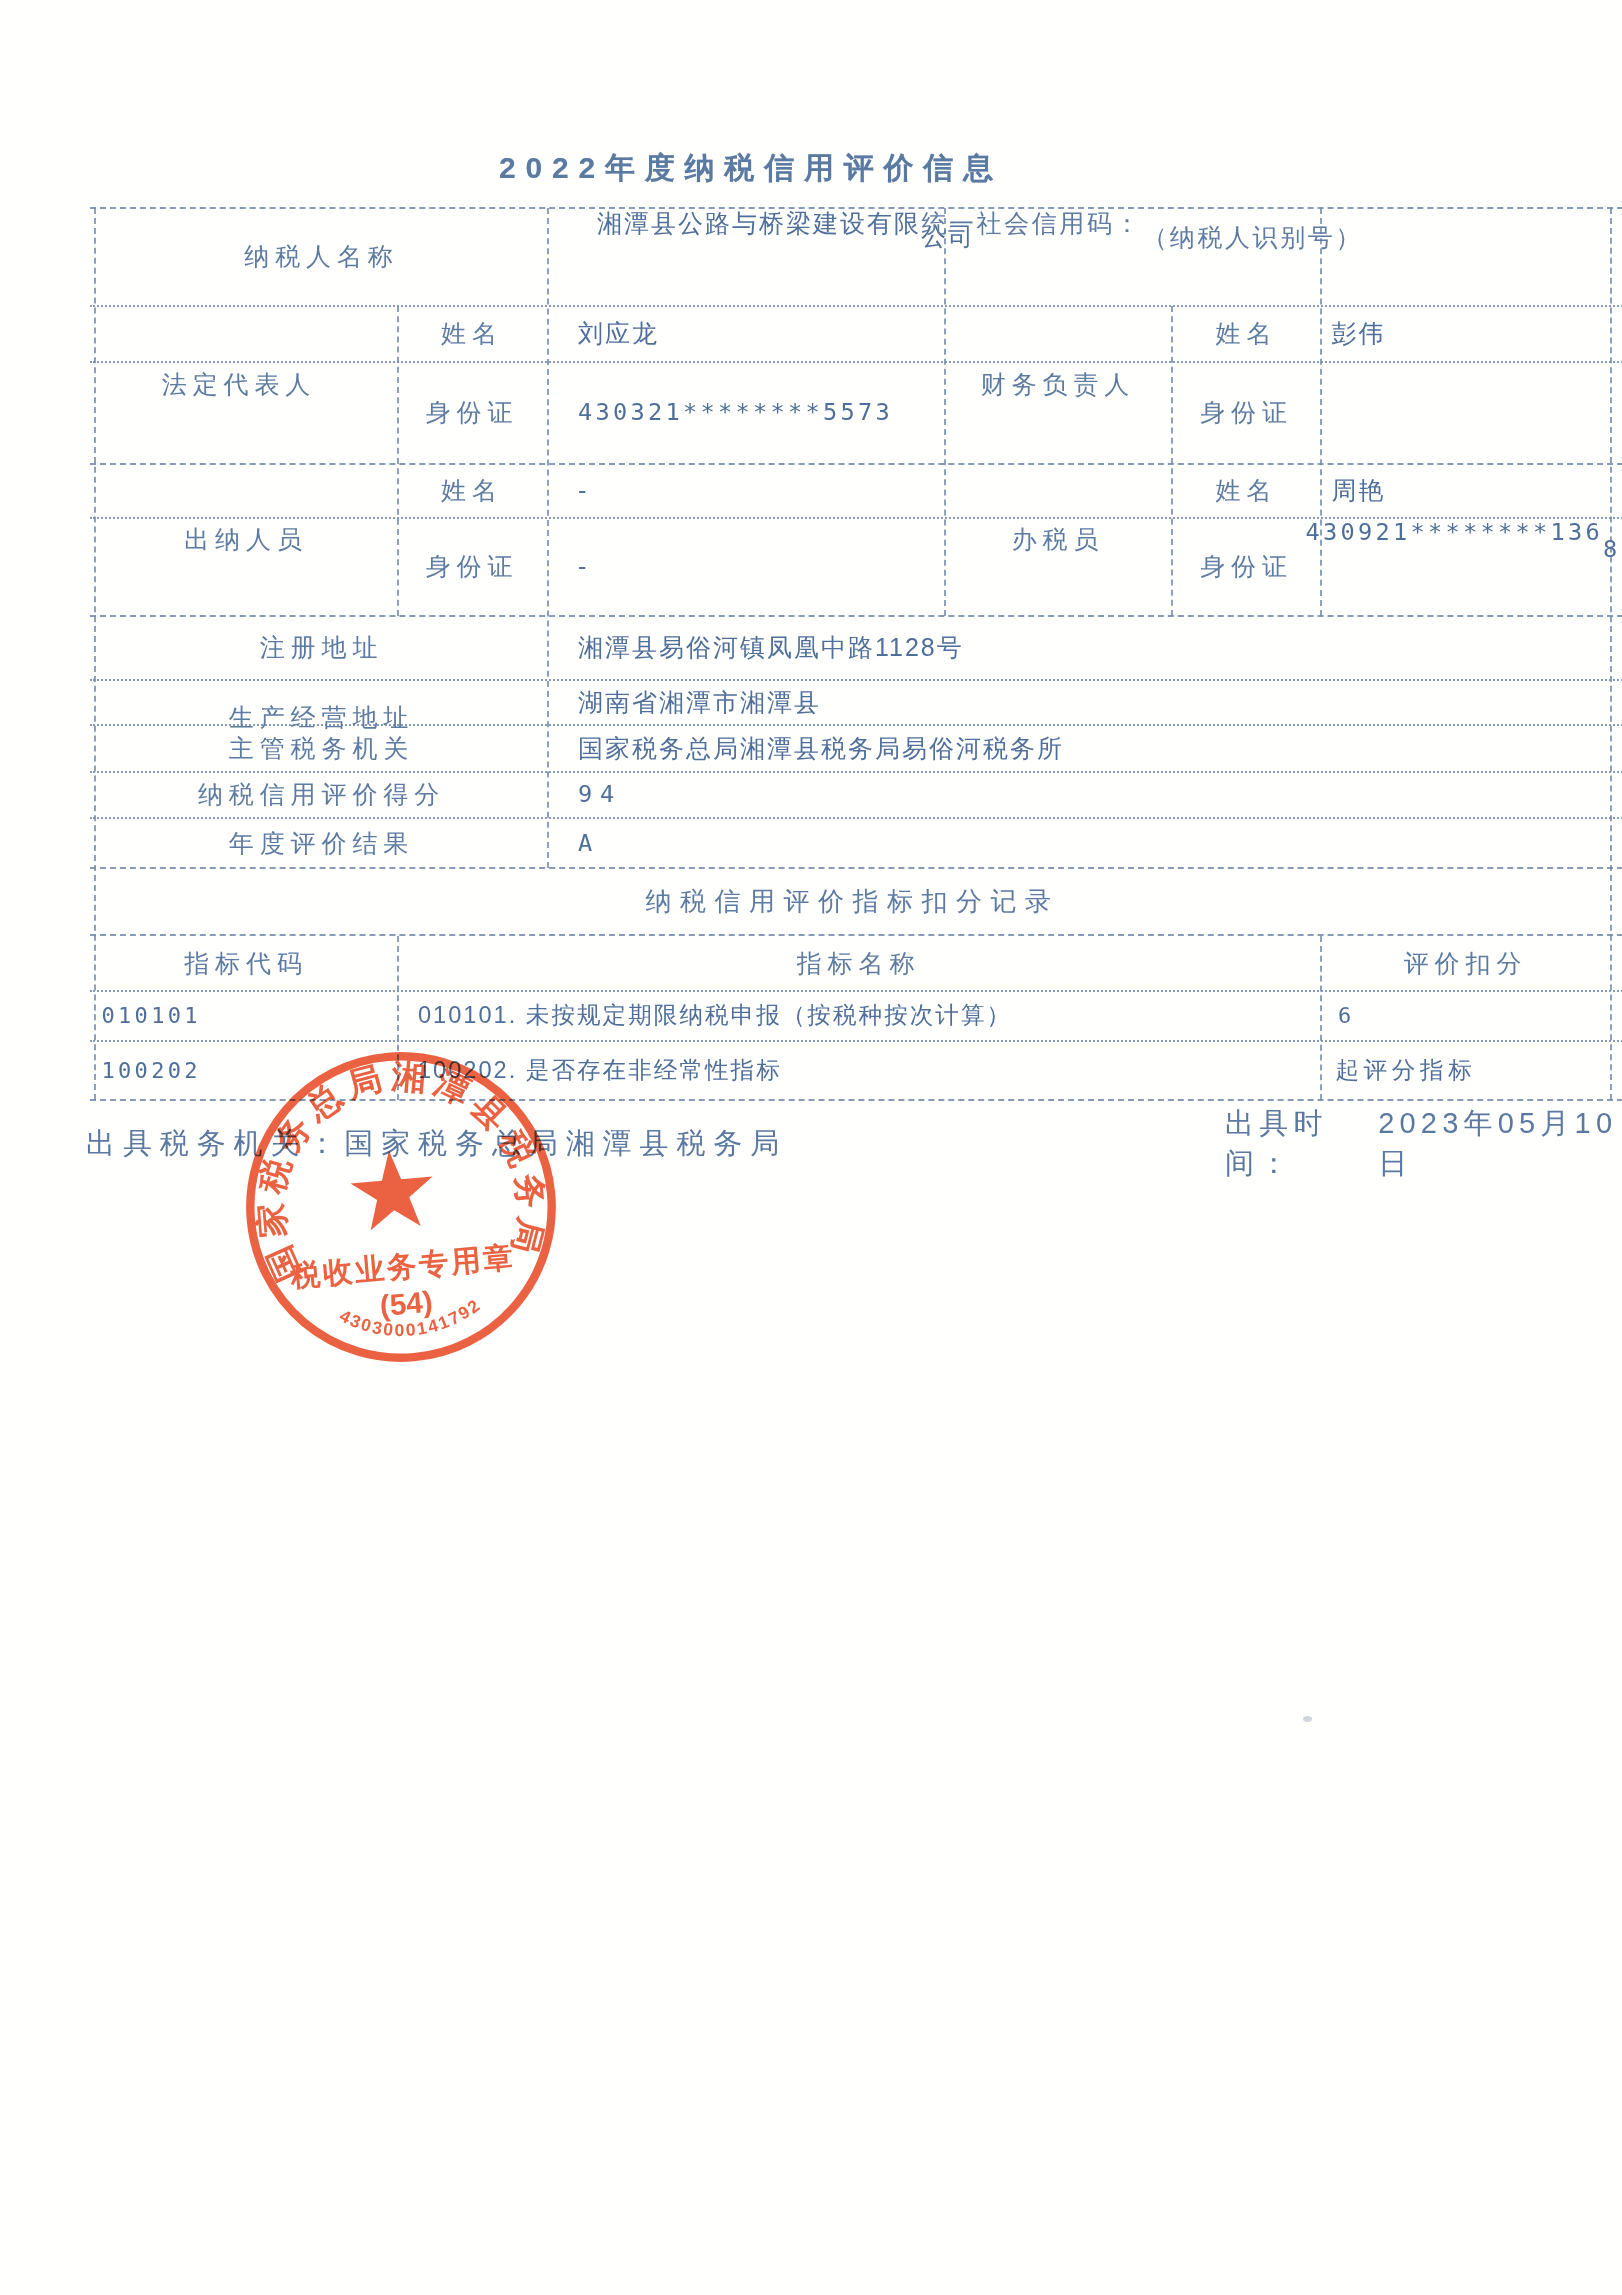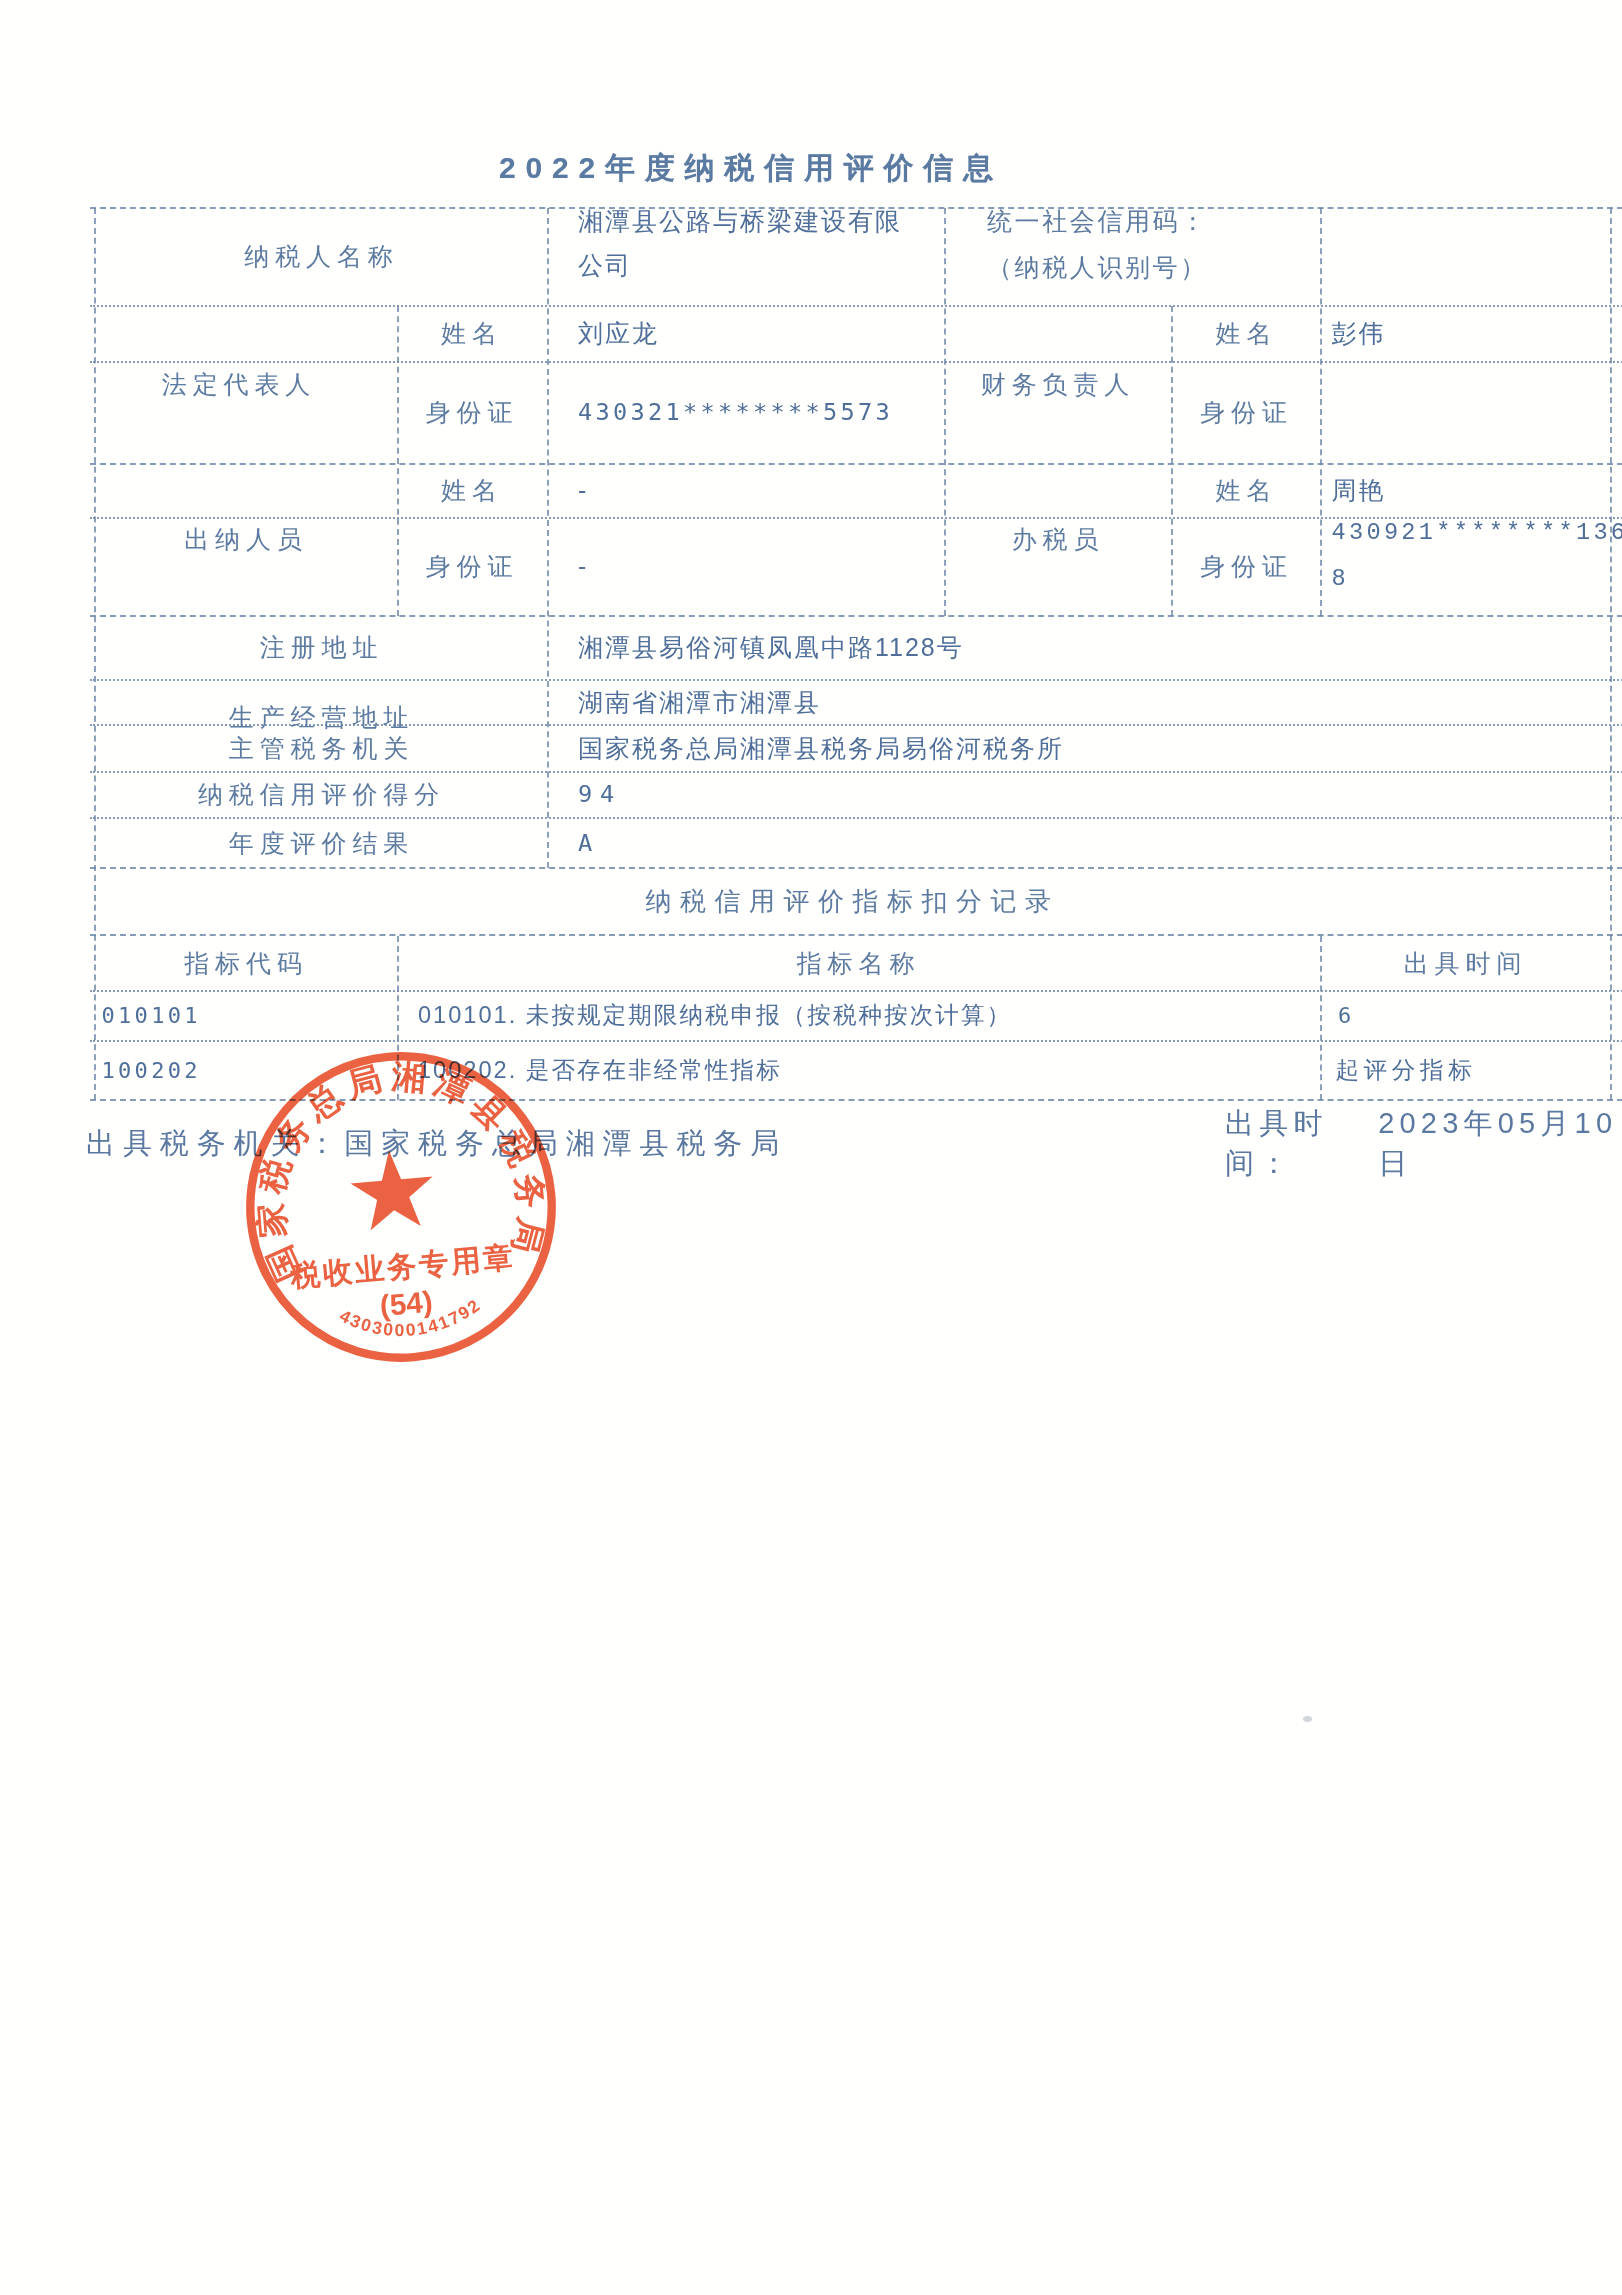--- a/index.html
+++ b/index.html
@@ -29,21 +29,21 @@
   }
   .cell{
     position:absolute;display:flex;align-items:center;
     font-size:25px;letter-spacing:2px;color:#53719b;
     line-height:1.25;white-space:nowrap;
   }
   .cen{justify-content:center;text-align:center;}
   .lab{letter-spacing:5.9px;color:#5d7ba1;}
   .val{color:#4f6f9a;}
   .mono{font-family:"DejaVu Sans Mono", monospace;font-size:23.6px;letter-spacing:3.3px;}
-  .two{flex-direction:column;align-items:flex-start;justify-content:flex-start;font-family:Liberation Mono, monospace;}
+  .two{flex-direction:row;align-items:flex-start;justify-content:flex-end;}
   .two span{display:block;}
   .footer-line{position:absolute;height:43px;display:flex;align-items:center;font-size:29px;letter-spacing:7.9px;color:#5a78a0;}
   .stamp{
     position:absolute;left:238px;top:1046px;width:326px;height:322px;
     opacity:.9;mix-blend-mode:multiply;
   }
   .speck{
     position:absolute;left:1303px;top:1716px;width:9.2px;height:5.9px;
     background:rgba(125,135,150,.35);border-radius:50%;
   }
@@ -129,21 +129,21 @@
   <div class="cell cen lab" style="left:95px;top:772px;width:453px;height:46px;">纳税信用评价得分</div>
   <div class="cell val mono" style="left:548px;top:772px;width:1063px;height:46px;padding-left:30px;letter-spacing:7.9px;">94</div>
 
   <div class="cell cen lab" style="left:95px;top:819px;width:453px;height:50px;">年度评价结果</div>
   <div class="cell val mono" style="left:548px;top:819px;width:1063px;height:50px;padding-left:30px;">A</div>
 
   <div class="cell cen lab" style="left:95px;top:868px;width:1515px;height:67px;font-size:26px;letter-spacing:8.5px;">纳税信用评价指标扣分记录</div>
 
   <div class="cell cen lab" style="left:95px;top:936px;width:302px;height:56px;">指标代码</div>
   <div class="cell cen lab" style="left:397px;top:936px;width:923px;height:56px;">指标名称</div>
-  <div class="cell cen lab" style="left:1321px;top:936px;width:289px;height:56px;">出具时间</div>
+  <div class="cell cen lab" style="left:1321px;top:936px;width:289px;height:56px;">评价扣分</div>
 
   <div class="cell val mono" style="left:95px;top:991px;width:302px;height:50px;padding-left:6.5px;font-size:22px;">010101</div>
   <div class="cell val" style="left:397px;top:991px;width:923px;height:50px;padding-left:21px;font-size:23.6px;">010101. 未按规定期限纳税申报（按税种按次计算）</div>
   <div class="cell val mono" style="left:1321px;top:991px;width:289px;height:50px;padding-left:17px;font-size:22px;">6</div>
 
   <div class="cell val mono" style="left:95px;top:1041px;width:302px;height:59px;padding-left:6.5px;font-size:22px;">100202</div>
   <div class="cell val" style="left:397px;top:1041px;width:923px;height:59px;padding-left:21px;font-size:23.6px;">100202. 是否存在非经常性指标</div>
   <div class="cell val" style="left:1321px;top:1041px;width:289px;height:59px;padding-left:14.4px;font-size:23.6px;letter-spacing:4.6px;">起评分指标</div>
 
   <div class="footer-line" style="left:86px;top:1122px;">

